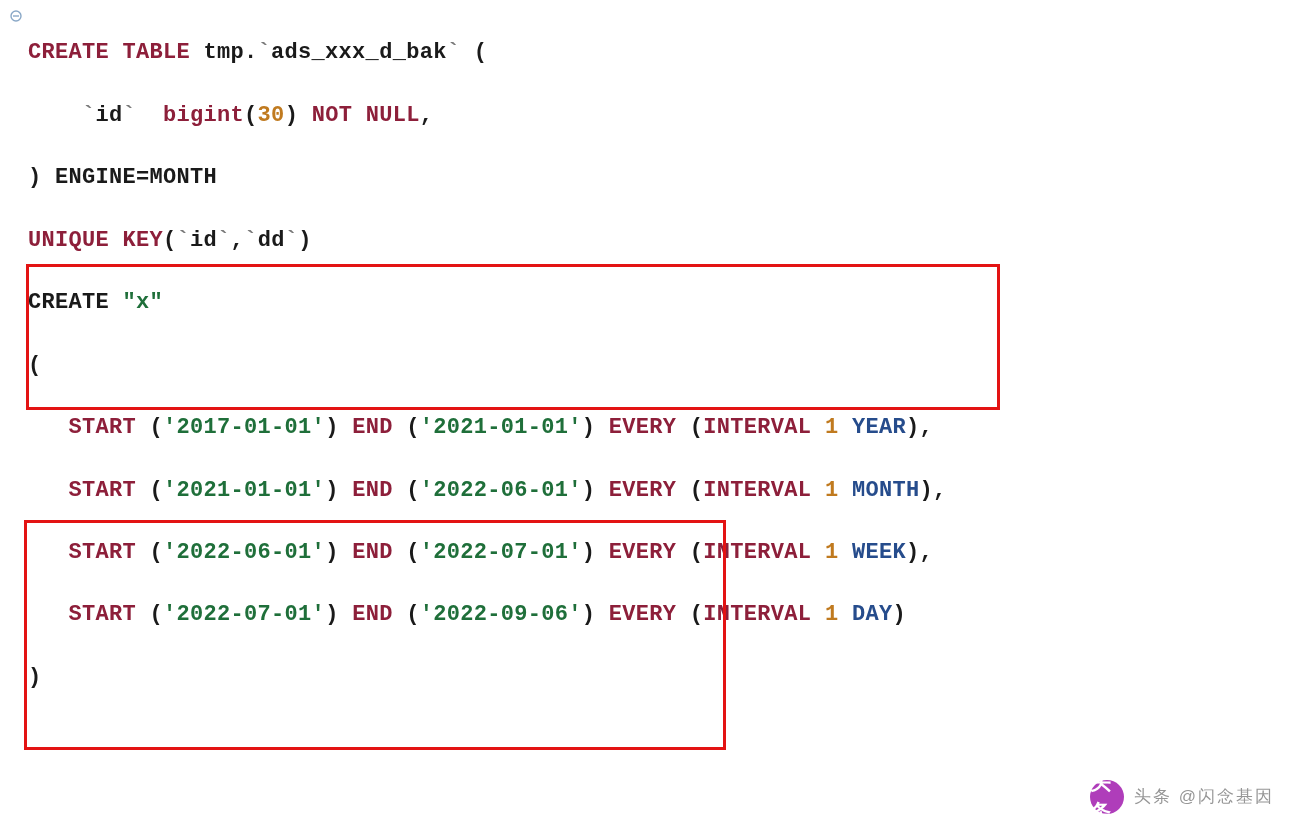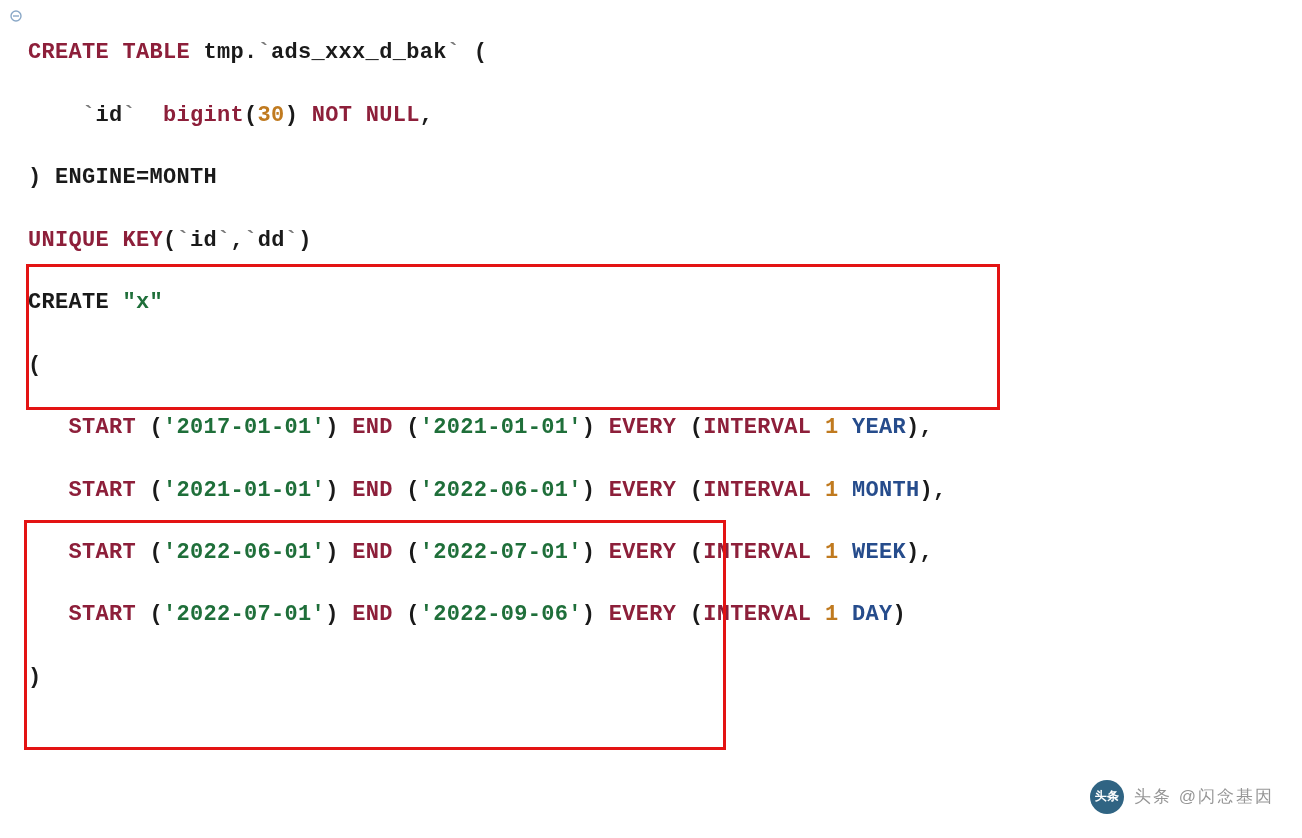--- a/index.html
+++ b/index.html
@@ -56,27 +56,27 @@
     position: absolute;
     right: 28px;
     bottom: 24px;
     display: flex;
     align-items: center;
     gap: 10px;
     opacity: 0.85;
   }
   .wm-logo {
     width: 34px; height: 34px;
-    background: #0c4a6e;
+    background: #a21caf;
     border-radius: 50%;
     display: flex;
     align-items: center;
     justify-content: center;
     color: #fff;
-    font-size: 12px;
+    font-size: 21px;
     font-weight: 700;
     font-family: sans-serif;
   }
   .wm-text {
     font-family: "Microsoft YaHei", sans-serif;
     font-size: 17px;
     color: #848484;
     letter-spacing: 2px;
     font-weight: 400;
   }

